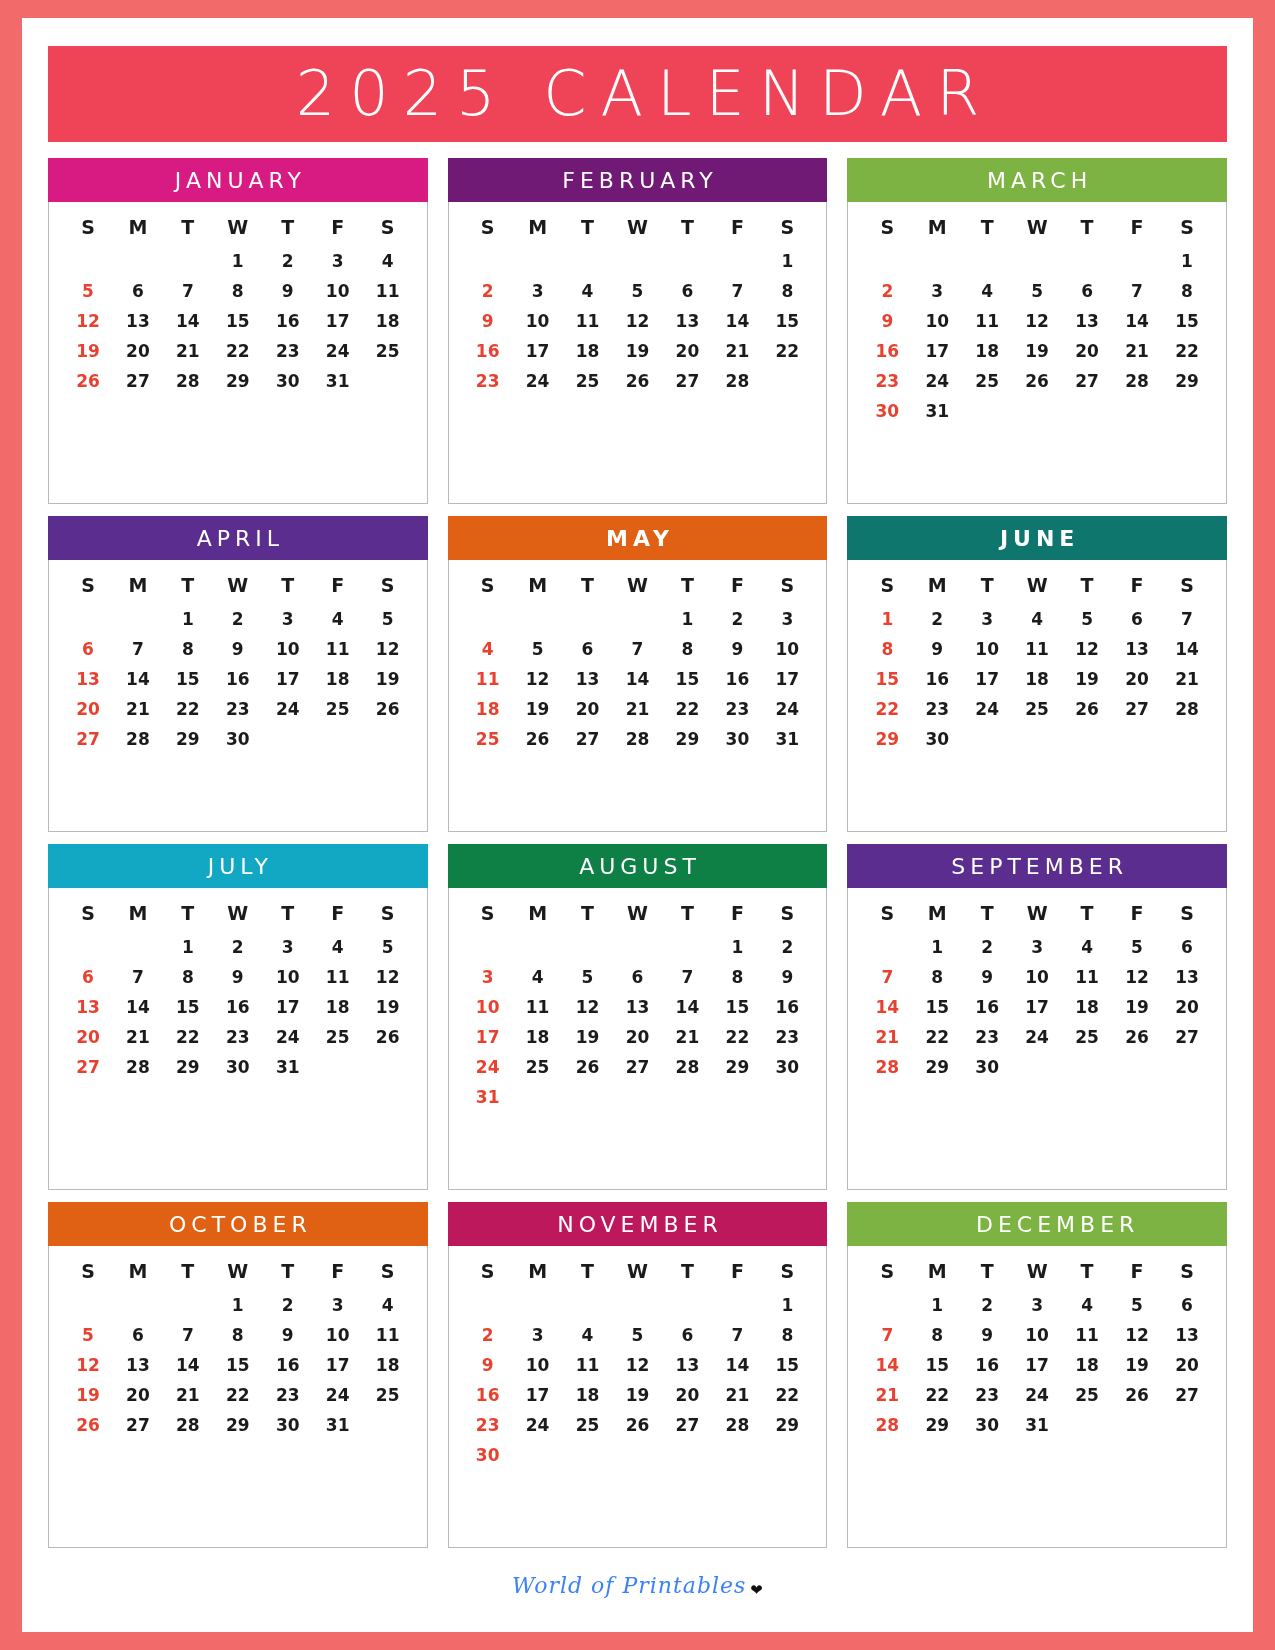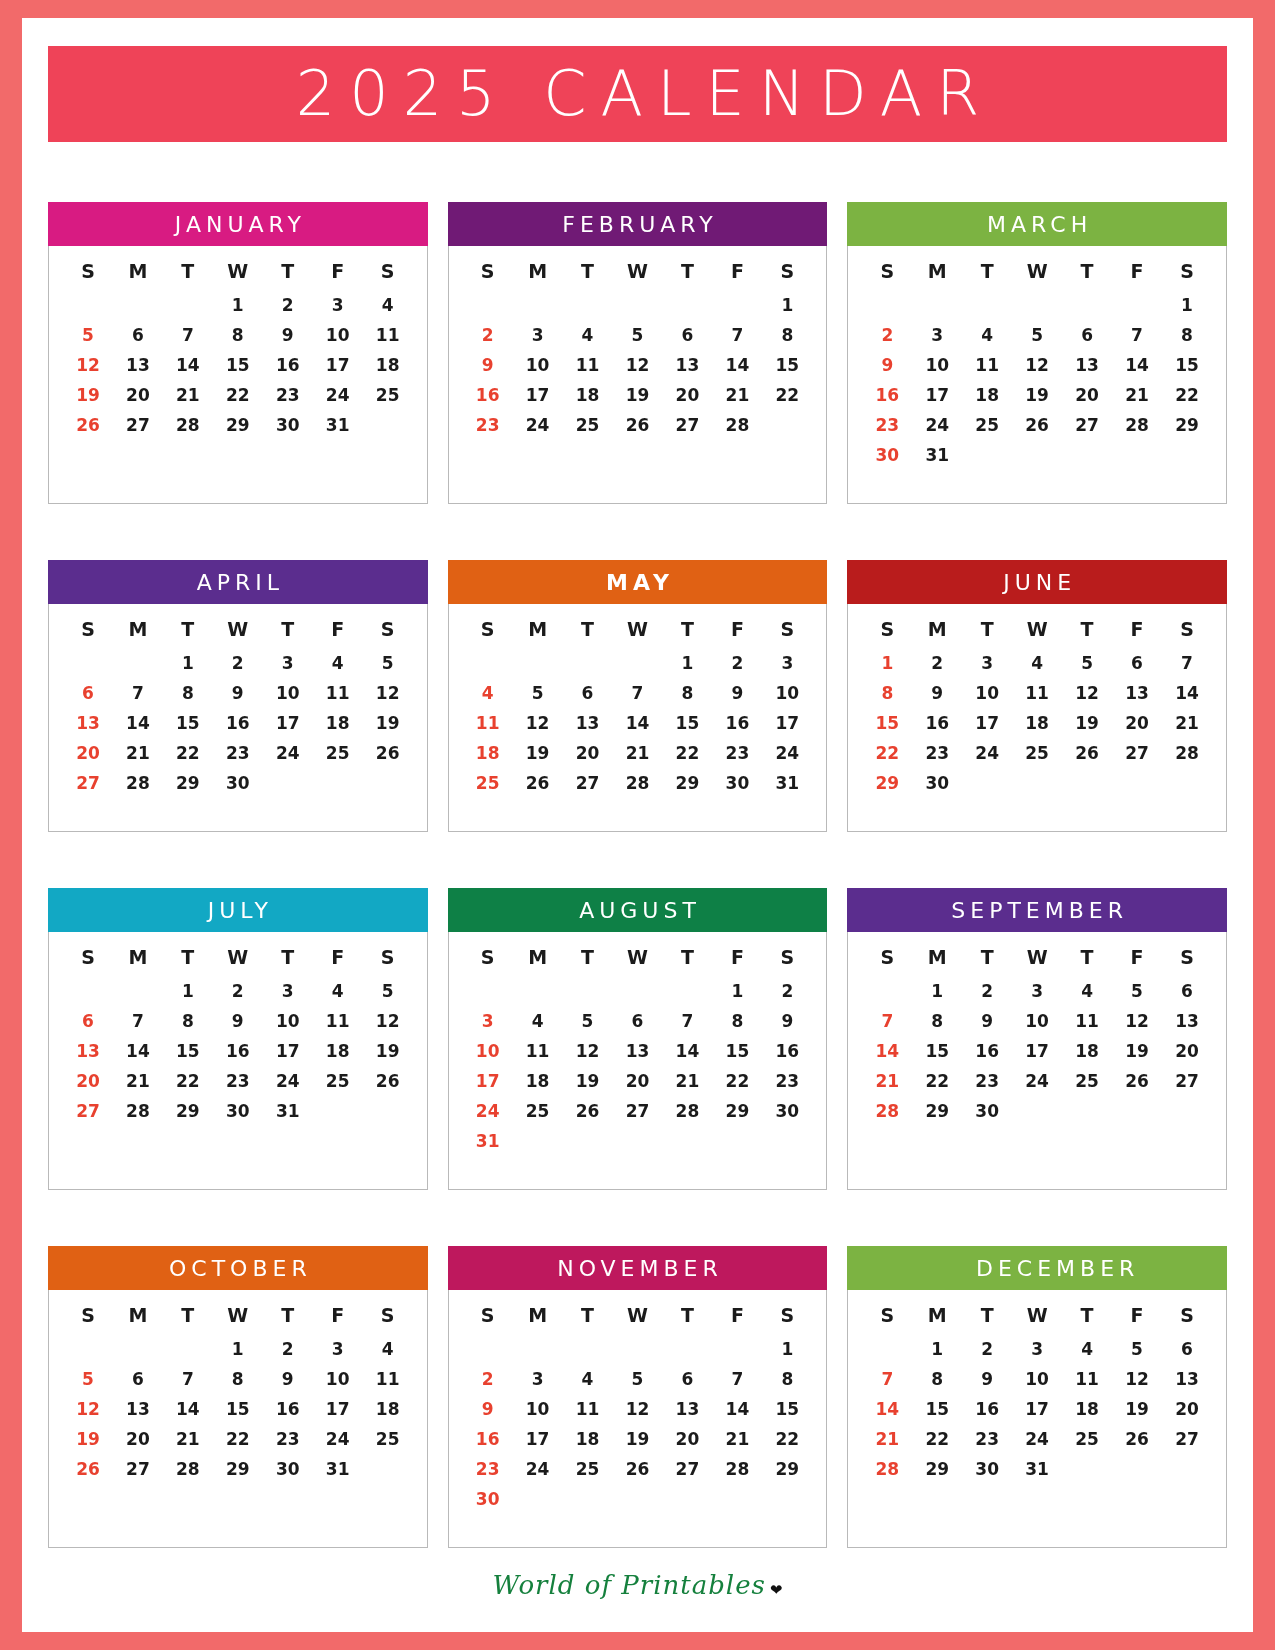--- a/index.html
+++ b/index.html
@@ -52,21 +52,20 @@
     display: grid;
     grid-template-columns: repeat(3, 1fr);
     grid-template-rows: repeat(4, auto);
     column-gap: 20px;
     row-gap: 12px;
     flex: 1 1 auto;
   }
   .month {
     display: flex;
     flex-direction: column;
-    margin-top: 44px;
   }
   .month-header {
     height: 44px;
     display: flex;
     align-items: center;
     justify-content: center;
     color: #ffffff;
     font-size: 22px;
     letter-spacing: 5px;
     text-indent: 5px;
@@ -111,22 +110,22 @@
   .footer {
     height: 74px;
     display: flex;
     align-items: center;
     justify-content: center;
     gap: 4px;
   }
   .brand {
     font-family: "DejaVu Serif", serif;
     font-style: italic;
-    font-size: 26px;
-    color: #15803d;
+    font-size: 22px;
+    color: #3b82f6;
     letter-spacing: 1px;
   }
   .heart {
     font-size: 15px;
     color: #111111;
     line-height: 1;
     position: relative;
     top: 4px;
   }
 </style>
@@ -479,21 +478,21 @@
                   <td>28</td>
                   <td>29</td>
                   <td>30</td>
                   <td>31</td>
                 </tr>
               </tbody>
             </table>
           </div>
         </div>
         <div class="month">
-          <div class="month-header" style="background: #b91c1c;">
+          <div class="month-header" style="background: #0f766e; font-weight: bold;">
             <span>JUNE</span>
           </div>
           <div class="month-body">
             <table class="cal">
               <thead>
                 <tr>
                   <th>S</th>
                   <th>M</th>
                   <th>T</th>
                   <th>W</th>

